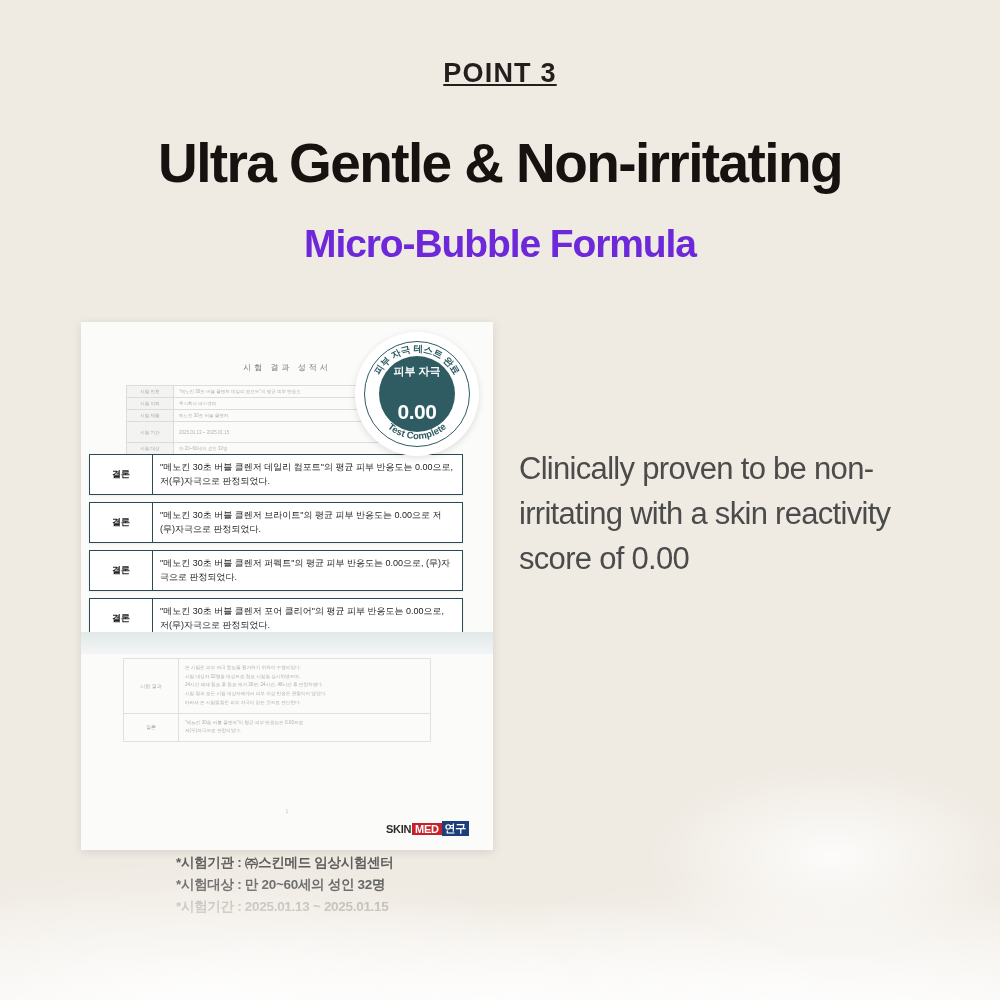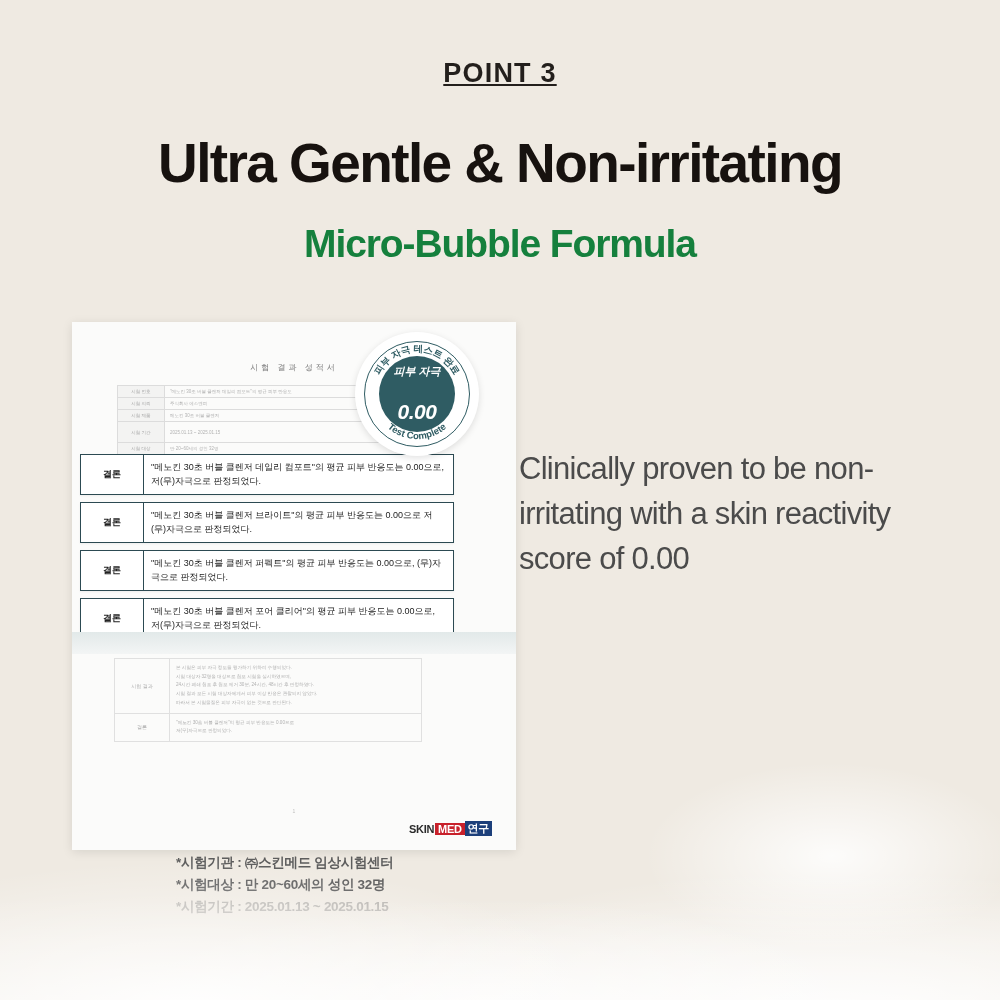--- a/index.html
+++ b/index.html
@@ -65,42 +65,42 @@
   }
   .subhead {
     position: absolute;
     top: 222px;
     left: 0;
     right: 0;
     text-align: center;
     font-size: 39px;
     font-weight: bold;
     letter-spacing: -1.1px;
-    color: #15803d;
+    color: #6d28d9;
   }
 
   
   .body-copy {
     position: absolute;
     left: 519px;
     top: 447px;
     width: 420px;
     font-size: 31px;
     font-weight: normal;
     line-height: 1.45;
     letter-spacing: -0.7px;
     color: #4b4b4b;
   }
 
   
   .report {
     position: absolute;
-    left: 72px;
+    left: 81px;
     top: 322px;
-    width: 444px;
+    width: 412px;
     height: 528px;
     background: #fbfbfa;
     box-shadow: 0 2px 10px rgba(0,0,0,0.10);
   }
   .report-inner { position: absolute; inset: 0; }
 
   .report-title {
     position: absolute;
     top: 40px;
     left: 0; right: 0;
@@ -265,21 +265,20 @@
     width: 76px;
     height: 76px;
     border-radius: 50%;
     background: #2f5c63;
     color: #fff;
     display: flex;
     flex-direction: column;
     align-items: center;
     justify-content: center;
     line-height: 1.1;
-    font-style: italic;
   }
   .seal-core .s-top { font-size: 11px; font-weight: bold; margin-bottom: 3px; }
   .seal-core .s-num { font-size: 21px; font-weight: bold; letter-spacing: -0.5px; margin-top: 20px; }
   .seal-svg { position: absolute; inset: 0; }
   .seal-svg text { font-family: "Liberation Sans", sans-serif; font-size: 9.5px; font-weight: bold; fill: #2f5c63; }
 
   
   .footnotes {
     position: absolute;
     left: 176px;

